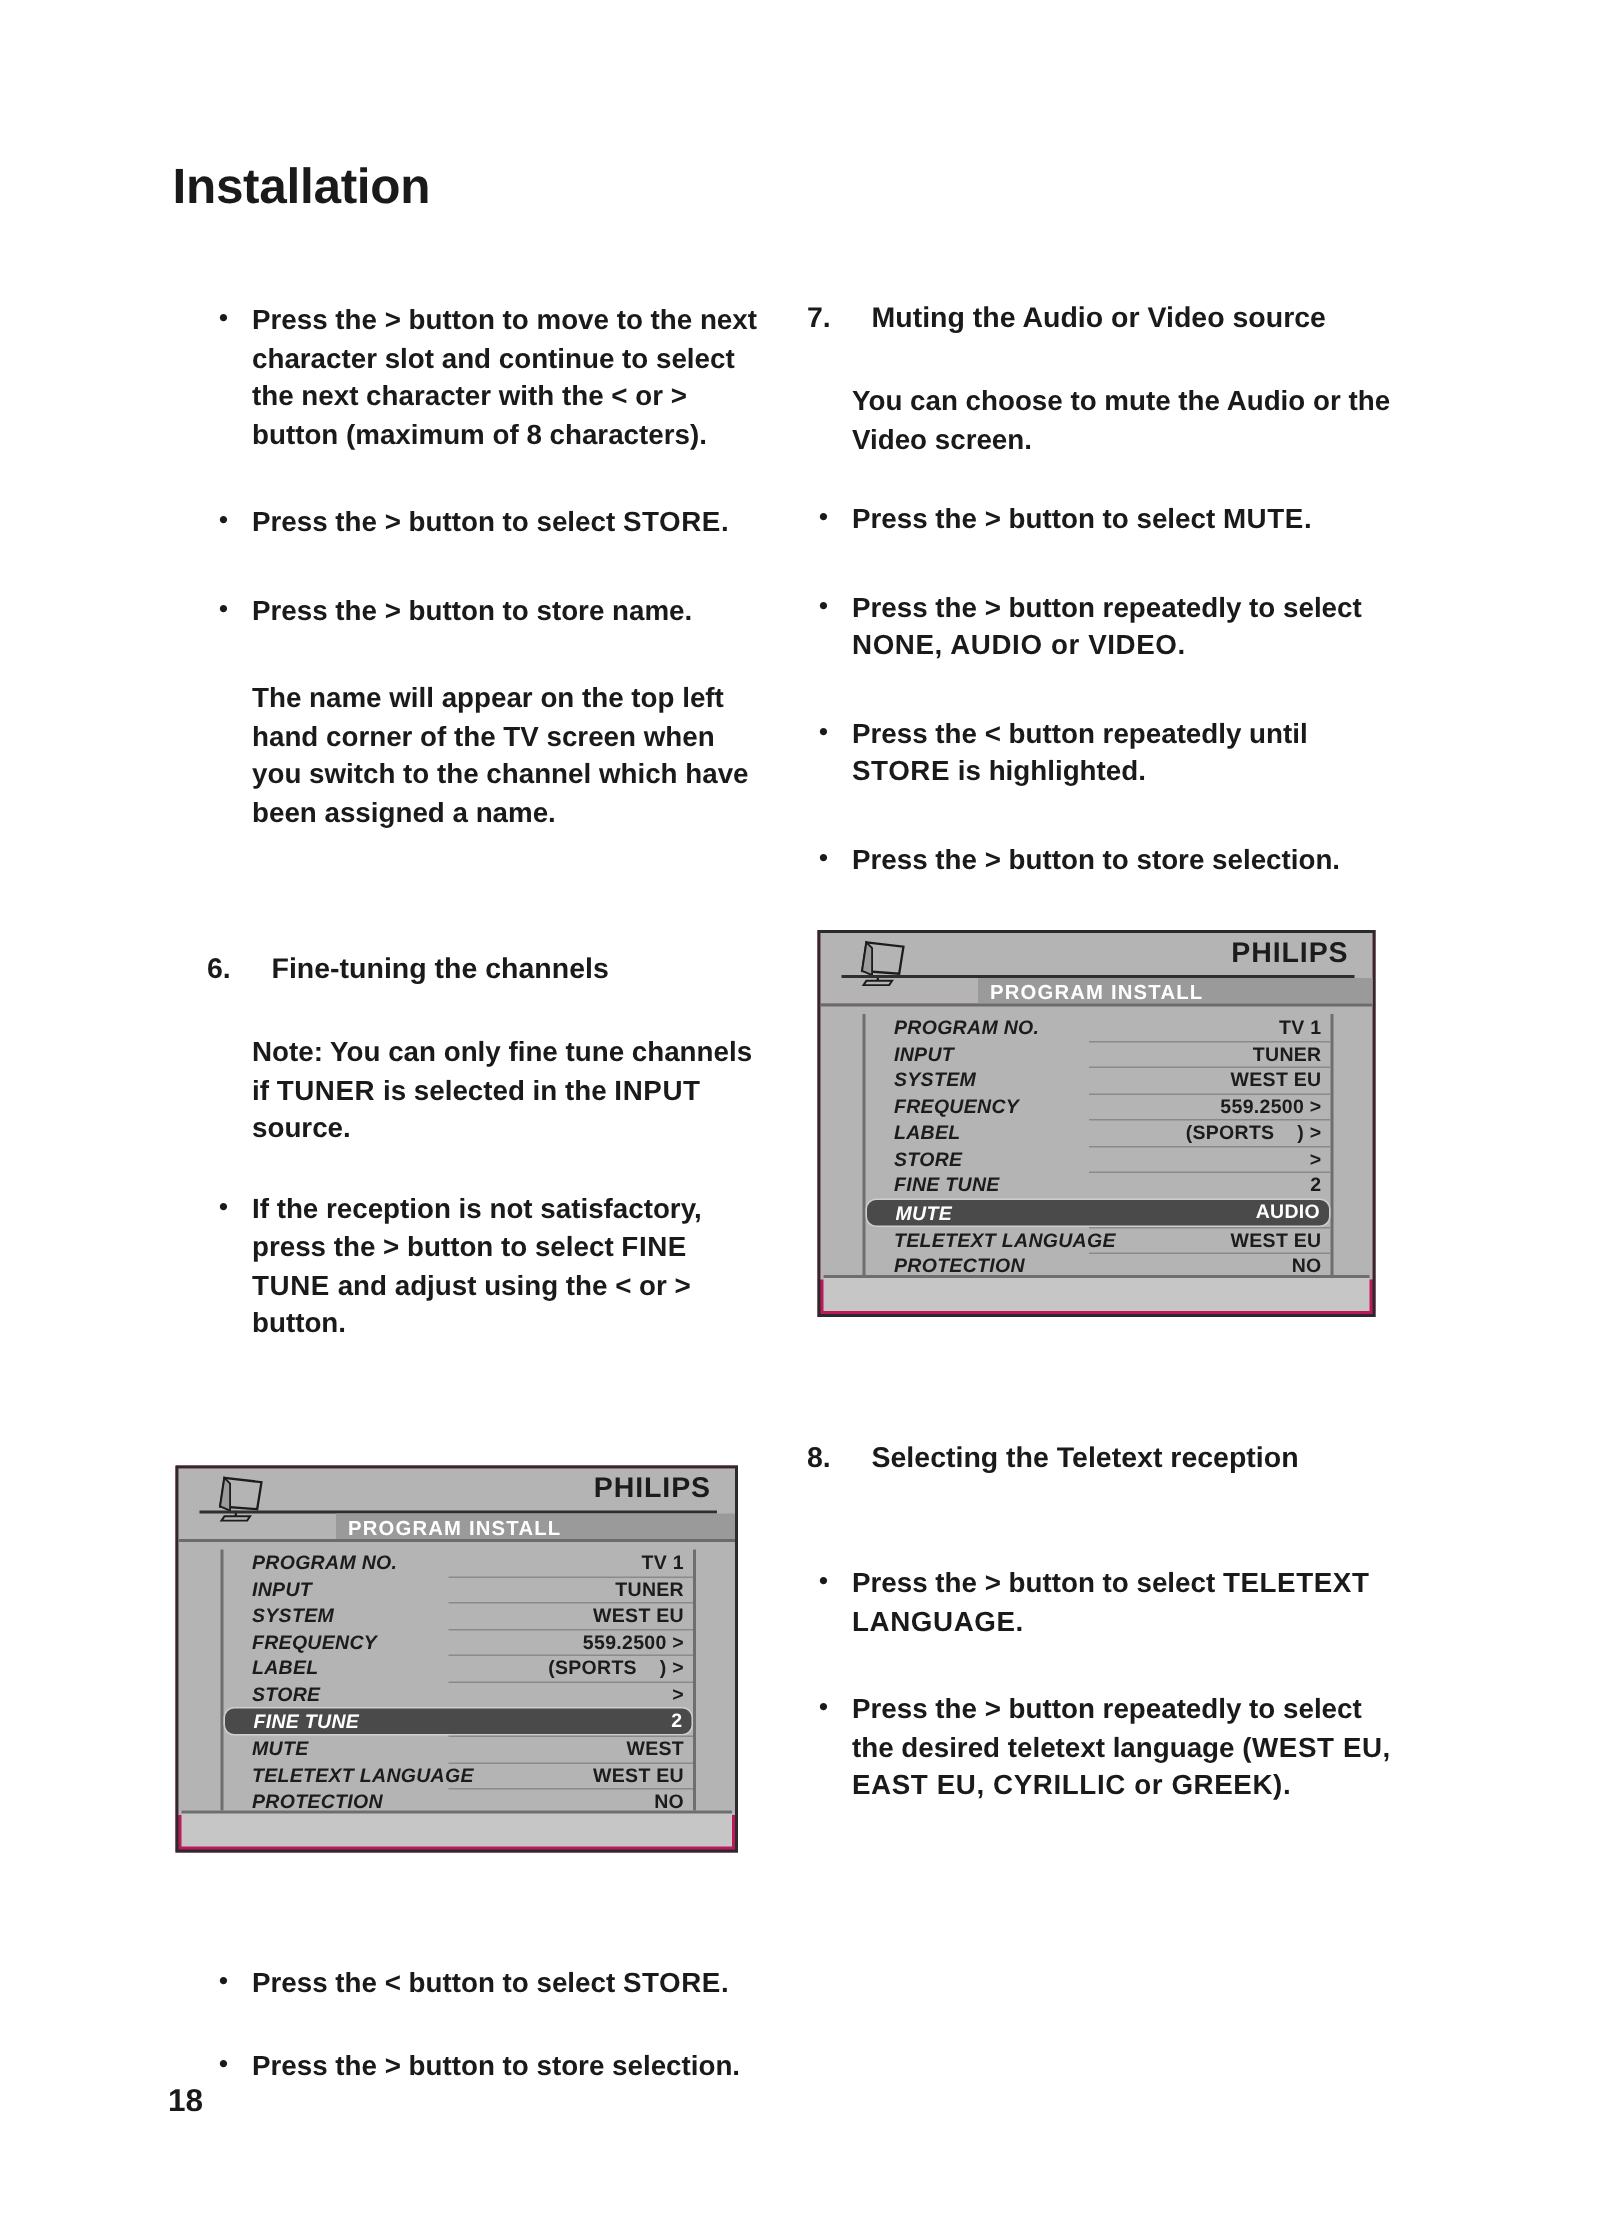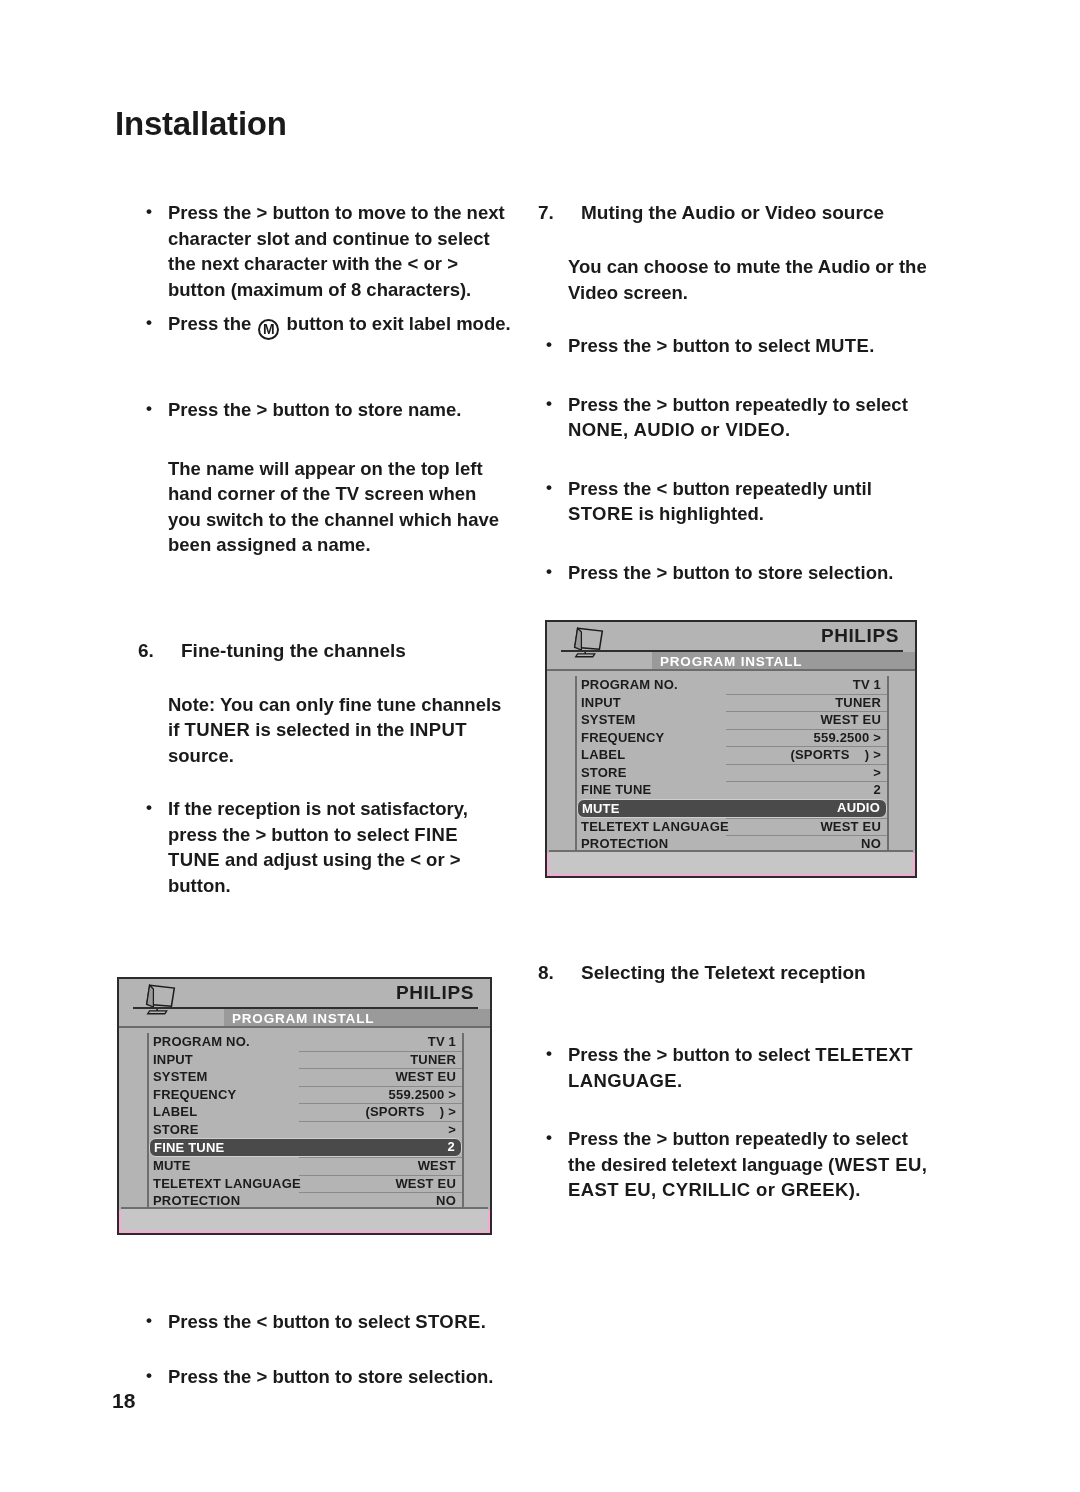--- a/index.html
+++ b/index.html
@@ -110,21 +110,21 @@
     font-weight: bold;
     vertical-align: -4px;
     margin: 0 2px;
     box-sizing: border-box;
   }
 
   
   .osd {
     position: absolute;
     box-sizing: border-box;
-    background: #f9a8d4;
+    background: #be185d;
     border: 2px solid #2b2b2b;
     font-family: "Liberation Sans", sans-serif;
   }
   .osd-left  { left: 117px; top: 977px;  width: 375px; height: 258px; }
   .osd-right { left: 545px; top: 620px;  width: 372px; height: 258px; }
 
   .osd-head {
     position: relative;
     height: 47px;
     background: #b4b4b4;
@@ -189,22 +189,23 @@
     align-items: center;
     height: 17.5px;
     font-size: 13px;
     font-weight: bold;
     color: #1c1c1c;
     letter-spacing: 0.2px;
     box-sizing: border-box;
   }
   .osd-row .lbl {
     flex: 0 0 auto;
-    padding-left: 4px;
+    padding-left: 19px;
     white-space: nowrap;
+    font-style: italic;
   }
   .osd-row .val {
     position: absolute;
     right: 6px;
     top: 0;
     line-height: 17.5px;
     white-space: pre;
     text-align: right;
   }
   
@@ -254,26 +255,26 @@
 <div class="page">
 
   <div class="page-title">Installation</div>
 
   <div class="col col-left">
 
     <div class="bullet-item">
       <span>Press the </span><span class="arrow">&gt;</span><span> button to move to the next character slot and continue to select the next character with the </span><span class="arrow">&lt;</span><span> or </span><span class="arrow">&gt;</span><span> button (maximum of 8 characters).</span>
     </div>
 
-    <div class="bullet-item">
-      <span>Press the </span><span class="m-btn">M</span><span> button to exit label mode.</span>
-    </div>
-
-    <div class="sp-24"></div>
-
+
+    <div class="sp-24"></div>
+
+    <div class="bullet-item">
+      <span>Press the </span><span class="arrow">&gt;</span><span> button to select </span><span class="em">STORE</span><span>.</span>
+    </div>
 
     <div class="sp-24"></div>
 
     <div class="bullet-item">
       <span>Press the </span><span class="arrow">&gt;</span><span> button to store name.</span>
     </div>
 
     <div class="sp-24"></div>
 
     <div class="para">The name will appear on the top left hand corner of the TV screen when you switch to the channel which have been assigned a name.</div>

